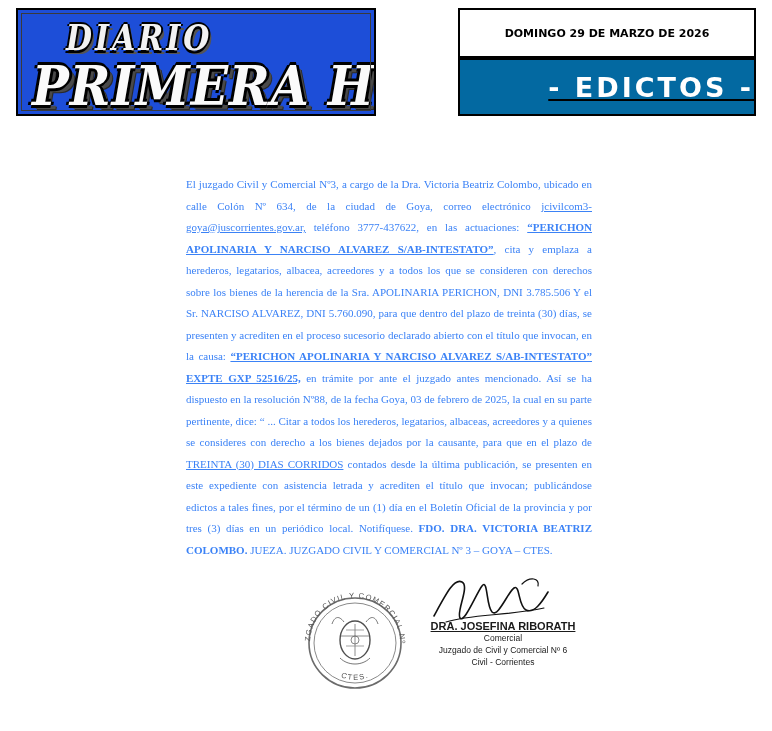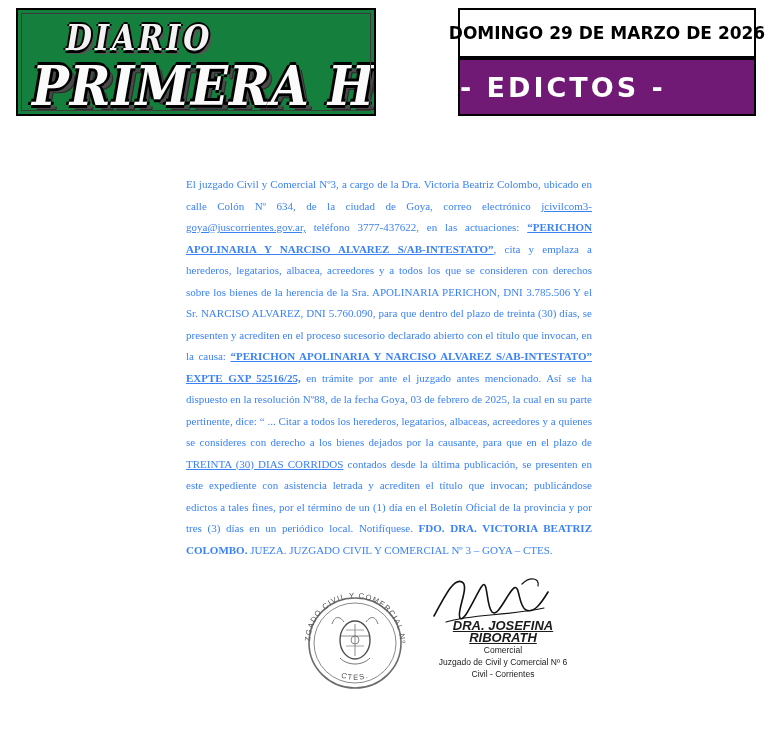--- a/index.html
+++ b/index.html
@@ -22,21 +22,21 @@
     width: 740px;
     margin: 8px auto 0 auto;
     height: 108px;
   }
   .mast-left {
     position: absolute;
     left: 0;
     top: 0;
     width: 360px;
     height: 108px;
-    background: #15803d;
+    background: #1d4ed8;
     border: 2px solid #000;
     box-sizing: border-box;
     overflow: hidden;
   }
   .mast-left::after {
     content: "";
     position: absolute;
     inset: 3px;
     border: 1px solid #3a3a3a;
     pointer-events: none;
@@ -84,37 +84,38 @@
     background: #fff;
     border: 2px solid #000;
     box-sizing: border-box;
     display: flex;
     align-items: center;
     justify-content: center;
   }
   .mast-date {
     font-family: "DejaVu Sans", sans-serif;
     font-weight: bold;
-    font-size: 17px;
+    font-size: 11px;
     letter-spacing: 0px;
     color: #000;
     white-space: nowrap;
   }
   .mast-right-bottom {
     position: absolute;
     right: 0;
     top: 50px;
     width: 298px;
     height: 58px;
-    background: #701a75;
+    background: #0369a1;
     border: 2px solid #000;
     box-sizing: border-box;
     display: flex;
     align-items: center;
-    justify-content: flex-start;
+    justify-content: flex-end;
+    text-decoration: underline;
   }
   .mast-edictos {
     font-family: "DejaVu Sans", sans-serif;
     font-weight: bold;
     font-size: 27px;
     letter-spacing: 3px;
     color: #ffffff;
     white-space: nowrap;
   }
 
@@ -164,23 +165,22 @@
     top: 50px;
     width: 170px;
     text-align: center;
     font-family: "Liberation Sans", sans-serif;
     font-size: 8.5px;
     line-height: 12px;
     color: #1a1a1a;
   }
   .sign-name {
     font-weight: bold;
-    font-size: 13px;
+    font-size: 11px;
     text-decoration: underline;
-    font-style: italic;
   }
 </style>
 </head>
 <body>
 
 <div class="masthead">
 
   <div class="mast-left">
     <div class="diario">DIARIO</div>
     <div class="primera">PRIMERA HORA</div>

